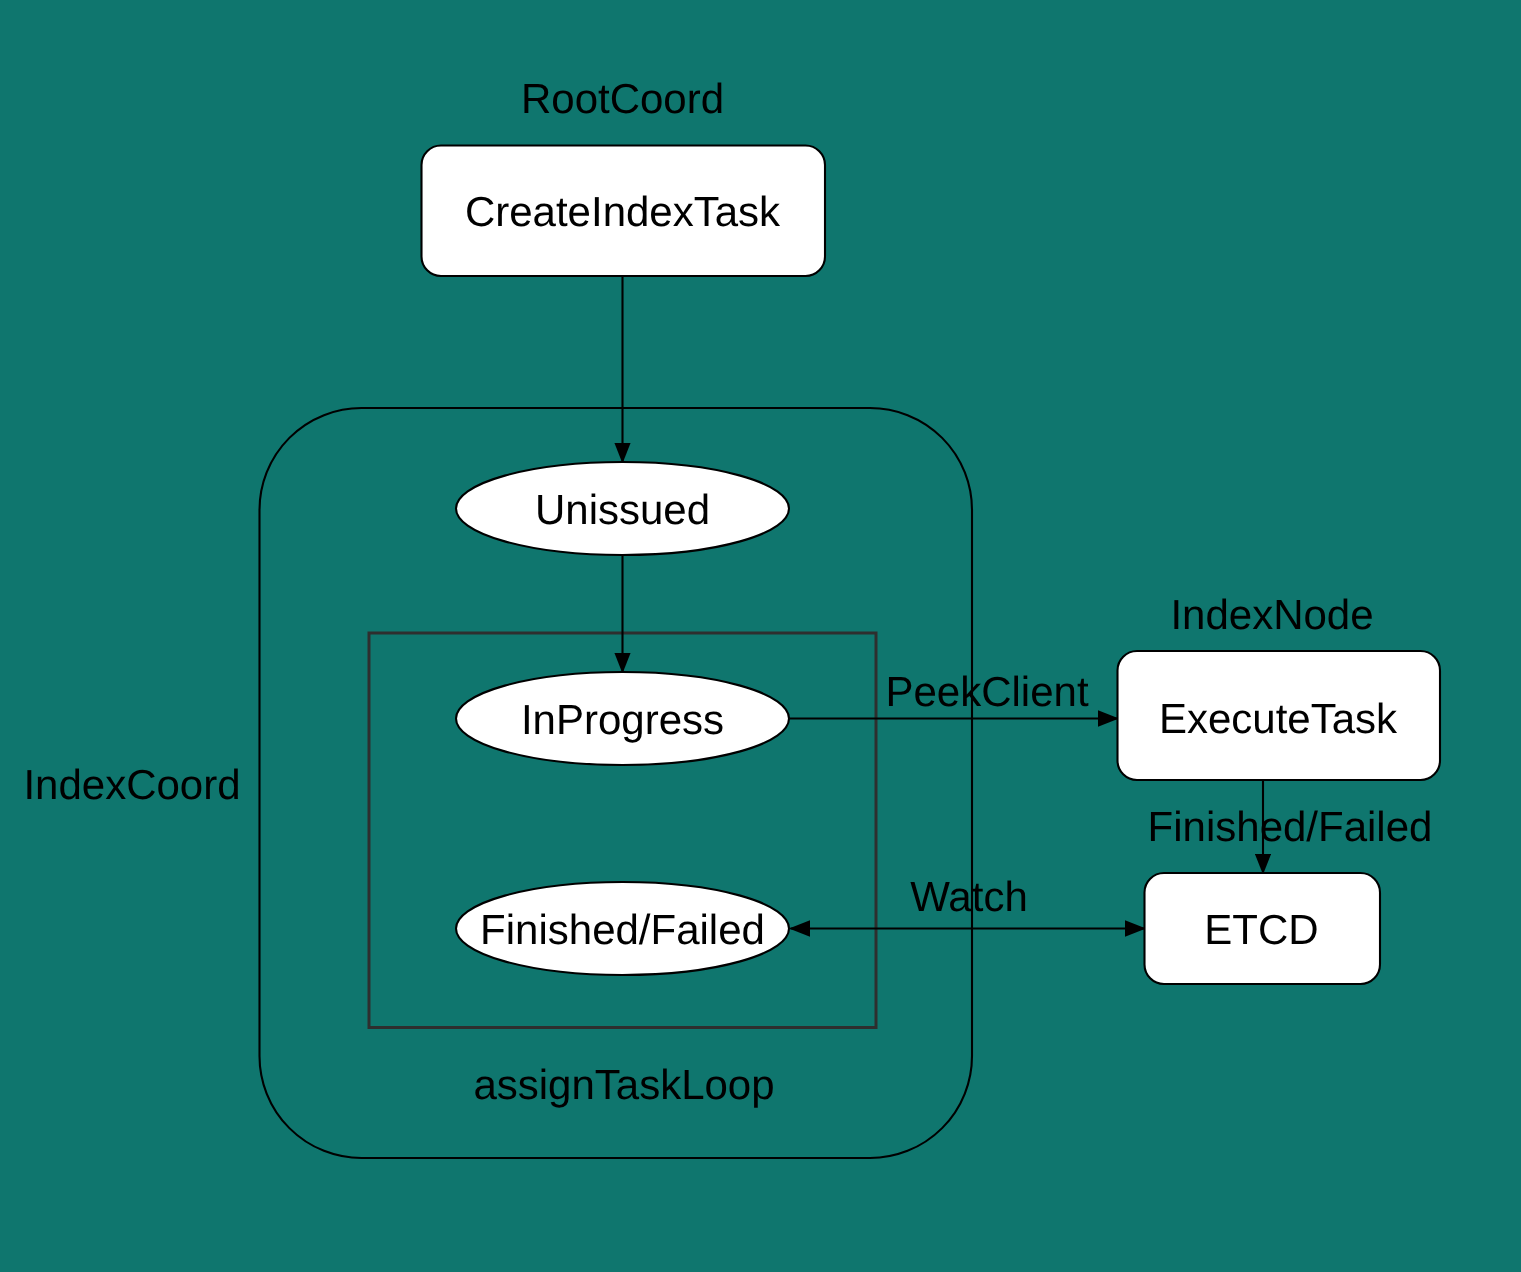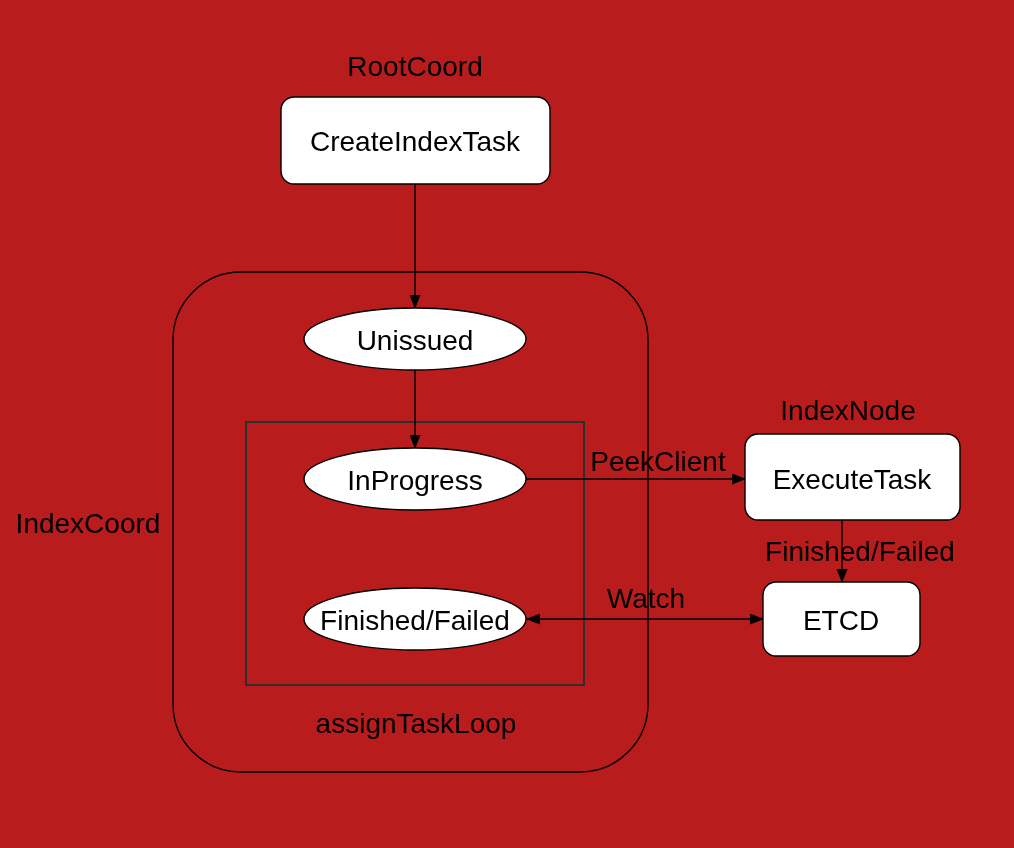--- a/index.html
+++ b/index.html
@@ -3,21 +3,21 @@
 <meta charset="utf-8">
 <style>
   html, body {
     margin: 0;
     padding: 0;
     background: #ffffff;
   }
   .canvas-wrap {
     width: 1014px;
     height: 848px;
-    background: #b91c1c;
+    background: #0f766e;
     position: relative;
     overflow: hidden;
   }
   svg {
     display: block;
     font-family: "Liberation Sans", "DejaVu Sans", sans-serif;
   }
   .node-shape {
     fill: #ffffff;
     stroke: #000000;

